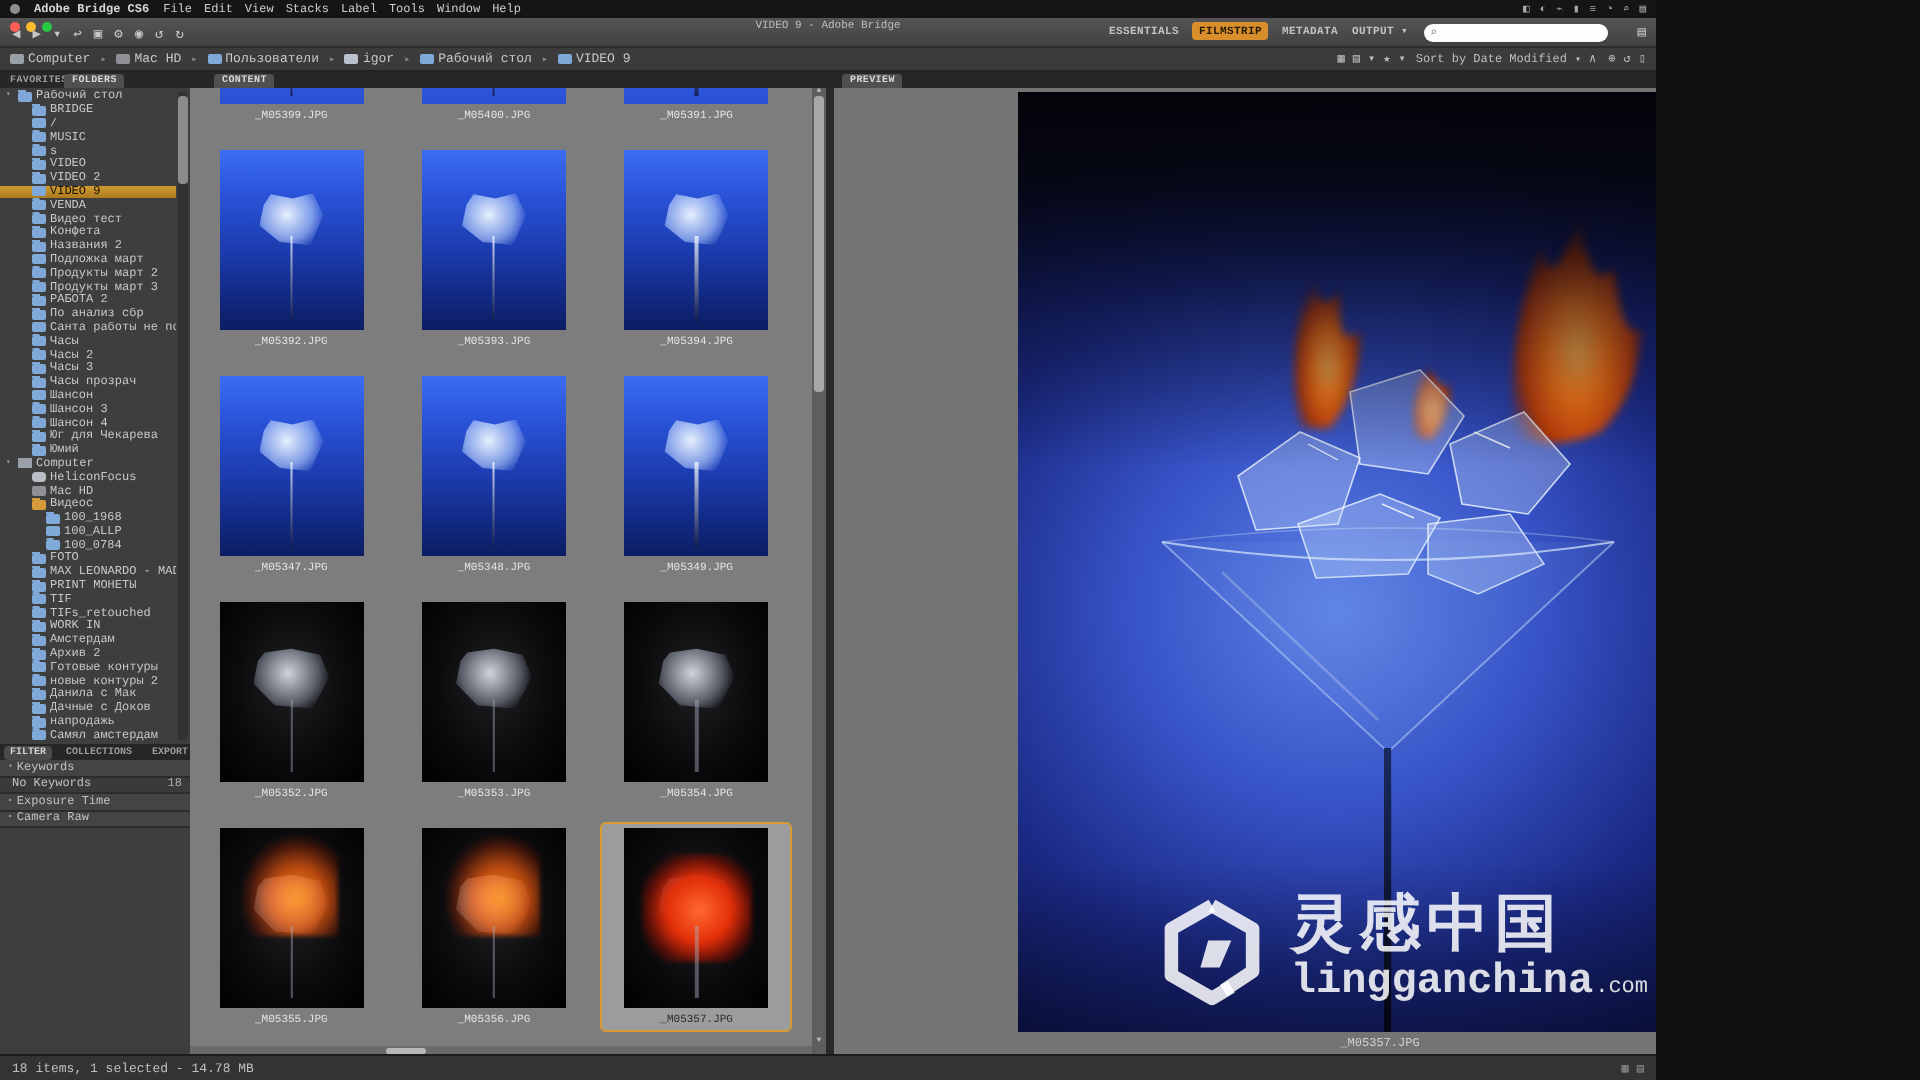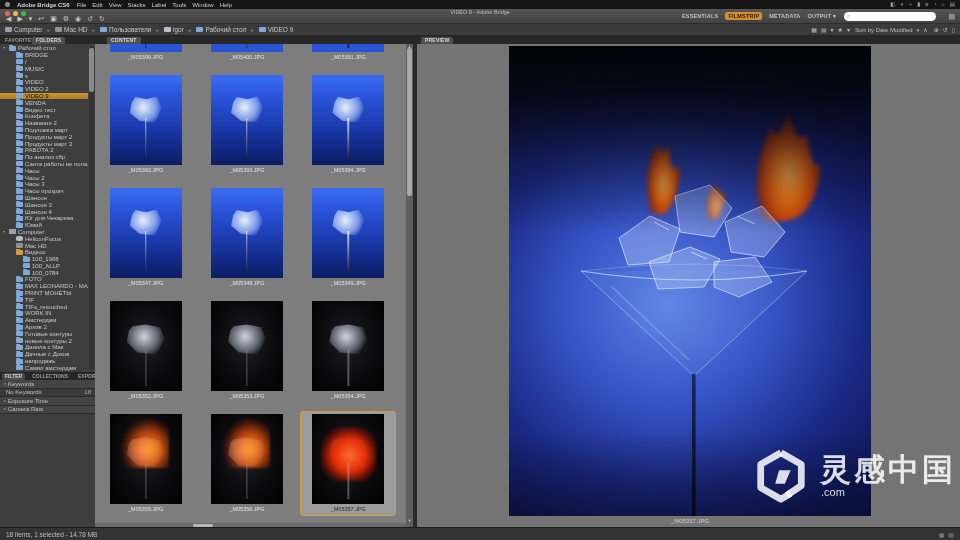--- a/index.html
+++ b/index.html
@@ -1,18 +1,18 @@
 <!DOCTYPE html>
 <html><head>
 <meta charset="utf-8">
 <style>
   html,body{margin:0;padding:0;background:#111;}
   *{box-sizing:border-box;}
-  #app{position:relative;width:960px;height:540px;overflow:hidden;
-       background:#4a4a4a;font-family:Liberation Sans, sans-serif;
+  #app{position:relative;width:828px;height:540px;overflow:hidden;
+       background:#4a4a4a;font-family:Liberation Mono, monospace;
        -webkit-font-smoothing:antialiased;}
 
   
   .menubar{position:absolute;top:0;left:0;right:0;height:9px;background:#151515;
            display:flex;align-items:center;gap:7px;padding:0 5px;font-size:6px;color:#d6d6d6;}
   .apple{width:5px;height:5px;border-radius:50%;background:#8f8f8f;}
   .app-name{font-weight:bold;}
   .mi{color:#cfcfcf;}
   .mb-spacer{flex:1;}
   .mb-status{display:flex;gap:5px;font-size:5.5px;color:#a8a8a8;}
@@ -683,18 +683,19 @@
     <svg width="58" height="58" viewBox="0 0 60 60">
       <g fill="none" stroke="rgba(255,255,255,0.85)" stroke-width="7" stroke-linejoin="round">
         <path d="M30,6 L51,18 L51,40 L36,50"></path>
         <path d="M30,6 L9,18 L9,42 L30,54 L40,48"></path>
       </g>
       <polygon points="28,24 40,24 34,38 24,38" fill="rgba(255,255,255,0.85)"></polygon>
     </svg>
     <div class="wm-text">
       <span class="wm-cn">灵感中国</span>
       <span class="wm-row">
+        <span class="wm-site">lingganchina</span>
         <span class="wm-tld">.com</span>
       </span>
     </div>
   </div>
 
 </div>
 
 </body></html>

